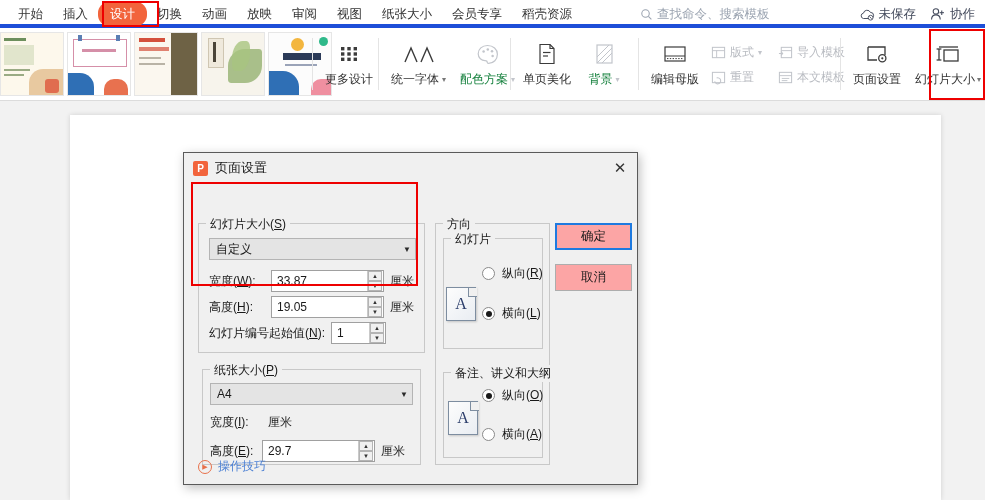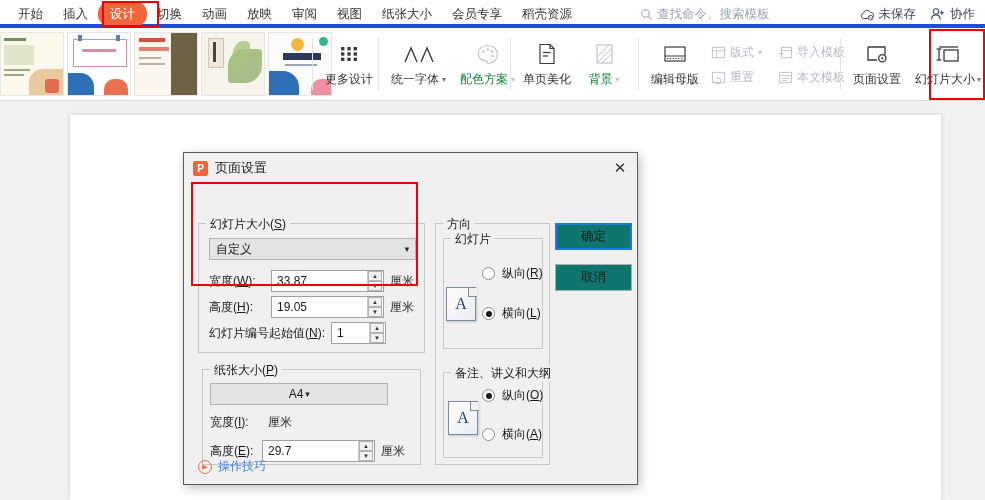--- a/index.html
+++ b/index.html
@@ -170,21 +170,21 @@
     position: absolute; right: 1px; top: 1px; width: 9px; height: 9px;
     background: #f0f0f0; border-left: 1px solid #7d8da0; border-bottom: 1px solid #7d8da0;
   }
   .paper-icon .A {
     position: absolute; left: 0; top: 0; width: 30px; height: 34px;
     display: flex; align-items: center; justify-content: center;
     font-size: 16px; color: #2c3e6b; font-family: "Liberation Serif", serif;
   }
 
   .btn {
-    width: 77px; height: 27px; background: #0f766e;
+    width: 77px; height: 27px; background: #fca5a5;
     border: 1px solid #adadad; font-size: 12.5px; color: #1a1a1a;
     display: flex; align-items: center; justify-content: center;
   }
   .btn.primary { border: 2px solid #1e7ae0; }
 
   .tips {
     position: absolute; left: 14px; bottom: 10px;
     display: flex; align-items: center; gap: 6px;
     font-size: 12px; color: #4a7fd4;
   }
@@ -515,21 +515,21 @@
               <div>▲</div>
               <div>▼</div>
             </div>
           </div>
         </div>
       </div>
 
       <div class="fs" style="left:18px; top:186px; width:219px; height:96px;">
         <div class="legend"><span>纸张大小(</span><span class="u">P</span><span>)</span></div>
 
-        <div class="combo" style="position:absolute;left:7px;top:13px;width:178px;justify-content:center;">
+        <div class="combo" style="position:absolute;left:7px;top:13px;width:203px;">
           <span>A4</span>
           <span class="arw">▼</span>
         </div>
 
         <div class="row" style="position:absolute;left:7px;top:44px;">
           <span class="lab" style="width:52px;"><span>宽度(</span><span class="u">I</span><span>):</span></span>
           <span class="unit">厘米</span>
         </div>
 
         <div class="row" style="position:absolute;left:7px;top:70px;">

